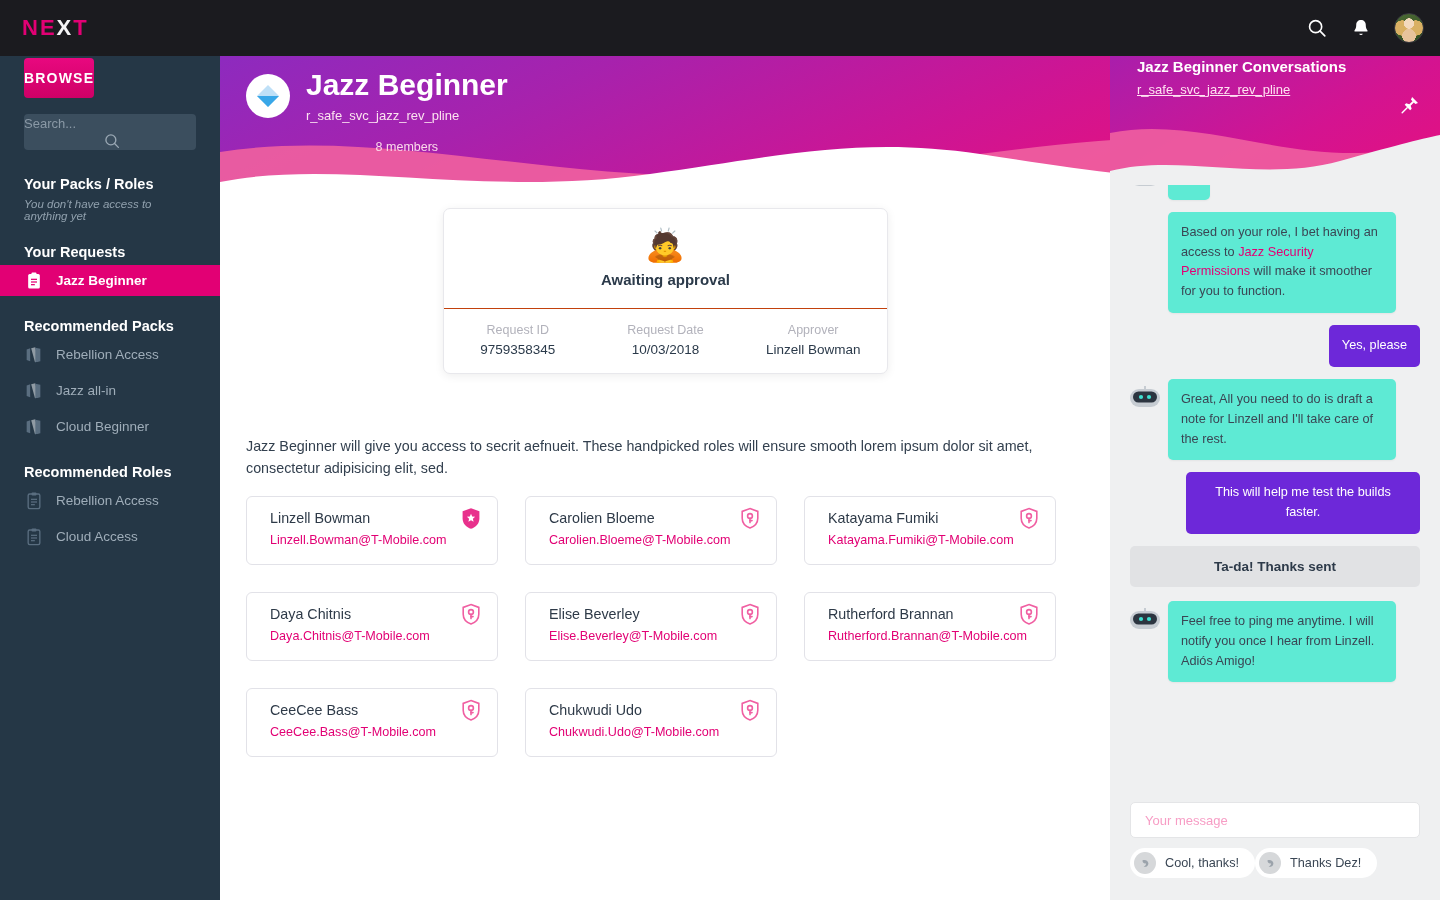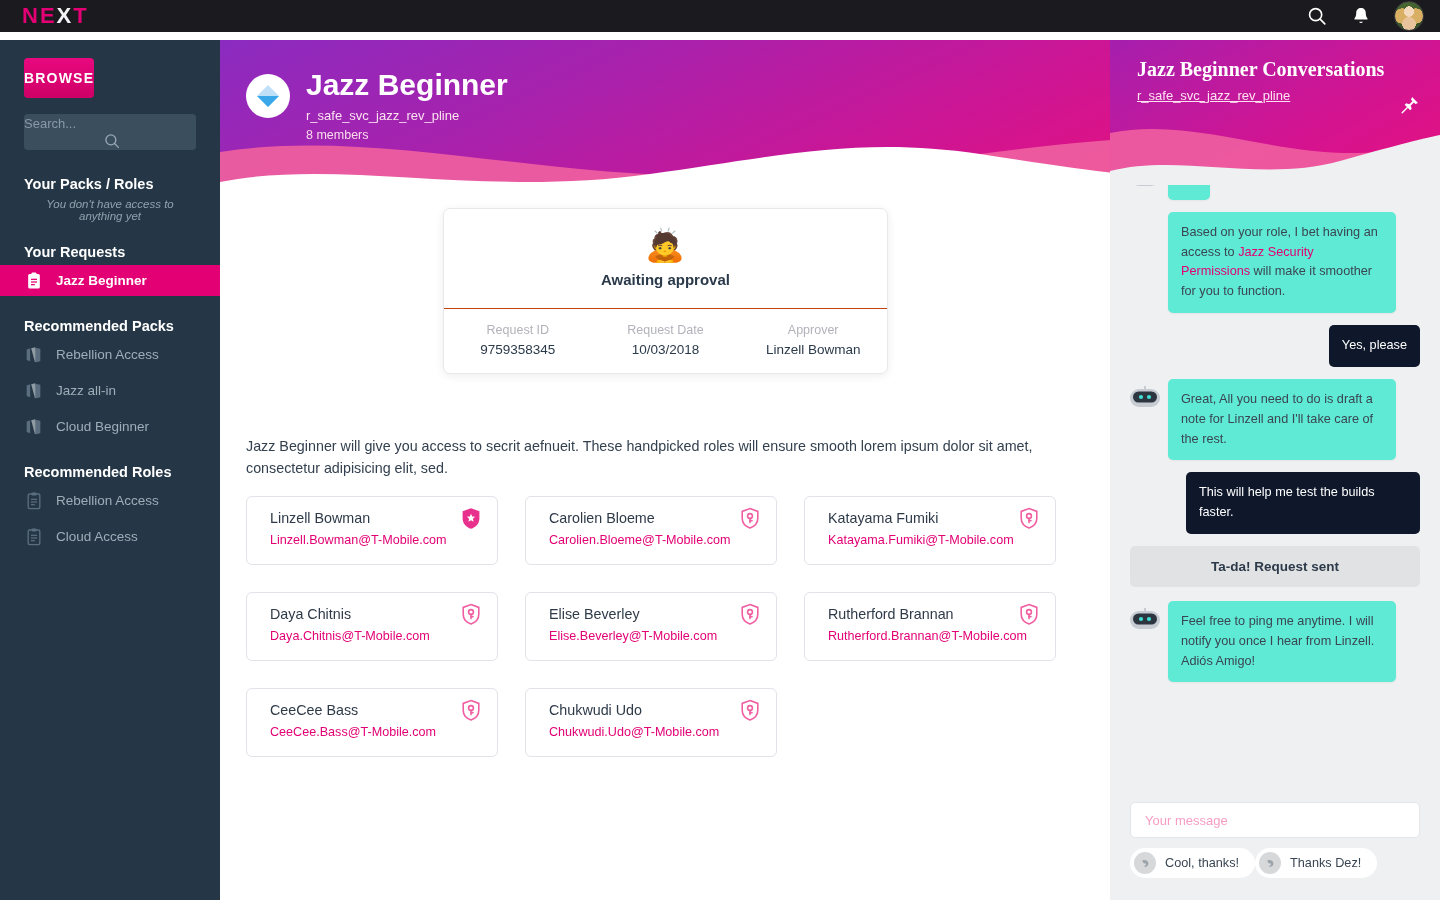--- a/index.html
+++ b/index.html
@@ -6,21 +6,21 @@
   html, body {
     width: 1440px; height: 900px;
     font-family: "Liberation Sans", sans-serif;
     background: #ffffff;
     overflow: hidden;
   }
 
   
   .topbar {
     position: absolute; top: 0; left: 0;
-    width: 1440px; height: 32px;
+    width: 1440px; height: 56px;
     background: #1b1b1f;
     display: flex; align-items: center;
     z-index: 40;
   }
   .logo {
     margin-left: 22px;
     font-size: 22px; font-weight: bold; letter-spacing: 2px;
     color: #e20074;
     display: flex; align-items: center;
   }
@@ -71,21 +71,21 @@
   }
   .search-box input::placeholder { color: #8a99a6; }
   .sb-search-icon { width: 18px; height: 18px; flex: none; }
 
   .sb-heading {
     margin: 26px 24px 0 24px;
     color: #ffffff; font-size: 14.5px; font-weight: bold;
   }
   .sb-sub {
     margin: 6px 24px 0 24px;
-    color: #91a1ae; font-size: 11.5px; font-style: italic; text-align: center;
+    color: #91a1ae; font-size: 11.5px; font-style: italic;
   }
   .sb-heading.tight { margin-top: 22px; }
   .sb-item {
     display: flex; align-items: center; gap: 12px;
     height: 31px; padding: 0 24px; margin-top: 5px;
     cursor: pointer;
   }
   .sb-item .lbl { color: #9fadb9; font-size: 13.5px; }
   .sb-item.active { background: #e20074; }
   .sb-item.active .lbl { color: #fff; font-weight: bold; }
@@ -110,21 +110,21 @@
     padding: 28px 0 0 26px;
   }
   .hdr-badge {
     width: 44px; height: 44px; border-radius: 50%;
     background: #fff; flex: none;
     display: flex; align-items: center; justify-content: center;
     margin-top: 6px;
   }
   .hdr-title { color: #fff; font-size: 30px; font-weight: bold; line-height: 1.12; }
   .hdr-sub { color: #fce3f0; font-size: 13px; margin-top: 6px; }
-  .hdr-sub2 { color: #fbd9ea; font-size: 12.5px; margin-top: 5px; }
+  .hdr-sub2 { color: #fbd9ea; font-size: 12.5px; margin-top: 17px; text-align: center; }
 
   
   .main {
     position: absolute; top: 40px; left: 220px;
     width: 890px; height: 860px;
     z-index: 15;
     padding: 0;
   }
   .approval-card {
     position: absolute; left: 223px; top: 168px;
@@ -182,21 +182,21 @@
   }
   .chat-hdr-grad {
     position: absolute; inset: 0;
     background: linear-gradient(150deg, #a51fae 0%, #bd1a9f 30%, #d41390 62%, #e5117f 100%);
   }
   .chat-hdr-wave { position: absolute; left: 0; bottom: 0; width: 330px; height: 72px; }
   .chat-hdr-text {
     position: absolute; top: 0; left: 0; width: 330px;
     padding: 18px 20px 0 27px; z-index: 8;
   }
-  .chat-title { color: #fff; font-size: 20px; font-weight: bold; font-family: Liberation Serif, serif; }
+  .chat-title { color: #fff; font-size: 15px; font-weight: bold; }
   .chat-link {
     color: #ffe2f2; font-size: 13px; margin-top: 7px;
     text-decoration: underline; cursor: pointer; display: inline-block;
   }
   .pin-icon {
     position: absolute; right: 20px; top: 55px;
     width: 20px; height: 20px; cursor: pointer; z-index: 9;
   }
 
   .chat-scroll {
@@ -212,21 +212,21 @@
   }
   .bubble {
     border-radius: 5px; padding: 11px 13px;
     font-size: 12.7px; line-height: 1.56;
   }
   .bubble.bot {
     background: #5eead4; color: #3a4654; max-width: 228px;
     box-shadow: 0 1px 2px rgba(0,0,0,.05);
   }
   .bubble.bot.indent { margin-left: 38px; }
-  .bubble.me { background: #0f172a; color: #fff; max-width: 234px; }
+  .bubble.me { background: #6d28d9; color: #fff; max-width: 234px; text-align: center; }
   .bubble a.hl { color: #e20074; text-decoration: none; }
   .sysmsg {
     background: #e1e2e4; color: #2d3a49;
     border-radius: 5px; text-align: center;
     font-size: 13.5px; font-weight: bold;
     padding: 13px 0; margin: 4px 0 14px 0;
   }
 
   .chat-input-wrap { position: absolute; left: 20px; bottom: 62px; width: 290px; }
   .chat-input {
@@ -528,21 +528,21 @@
         <circle cx="19" cy="11" r="2.1" fill="#3fe0d0"></circle>
       </svg>
       <div class="bubble bot">Great, All you need to do is draft a note for Linzell and I'll take care of the rest.</div>
     </div>
 
     <div class="msg-row me">
       <div class="bubble me">This will help me test the builds faster.</div>
     </div>
 
 
-    <div class="sysmsg">Ta-da! Request sent</div>
+    <div class="sysmsg">Ta-da! Thanks sent</div>
 
     <div class="msg-row">
       <svg class="bot-av" viewBox="0 0 30 21">
         <rect x="14" y="0" width="2" height="4" fill="#c6ccd2"></rect>
         <rect x="0" y="3" width="30" height="18" rx="9" fill="#c6ccd2"></rect>
         <rect x="3" y="5.5" width="24" height="11" rx="5.5" fill="#2c3540"></rect>
         <circle cx="11" cy="11" r="2.1" fill="#3fe0d0"></circle>
         <circle cx="19" cy="11" r="2.1" fill="#3fe0d0"></circle>
       </svg>
       <div class="bubble bot">Feel free to ping me anytime. I will notify you once I hear from Linzell. Adiós Amigo!</div>

